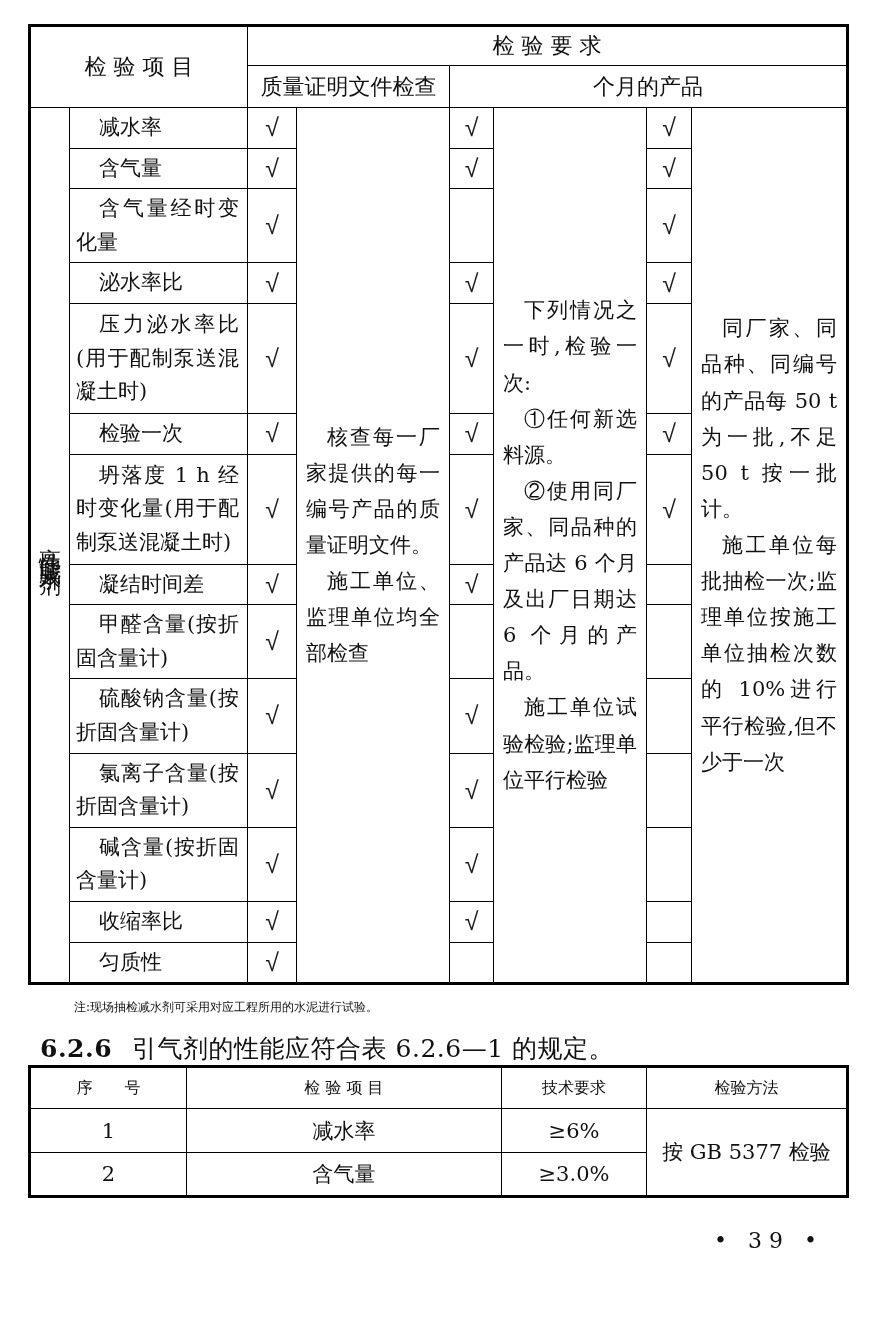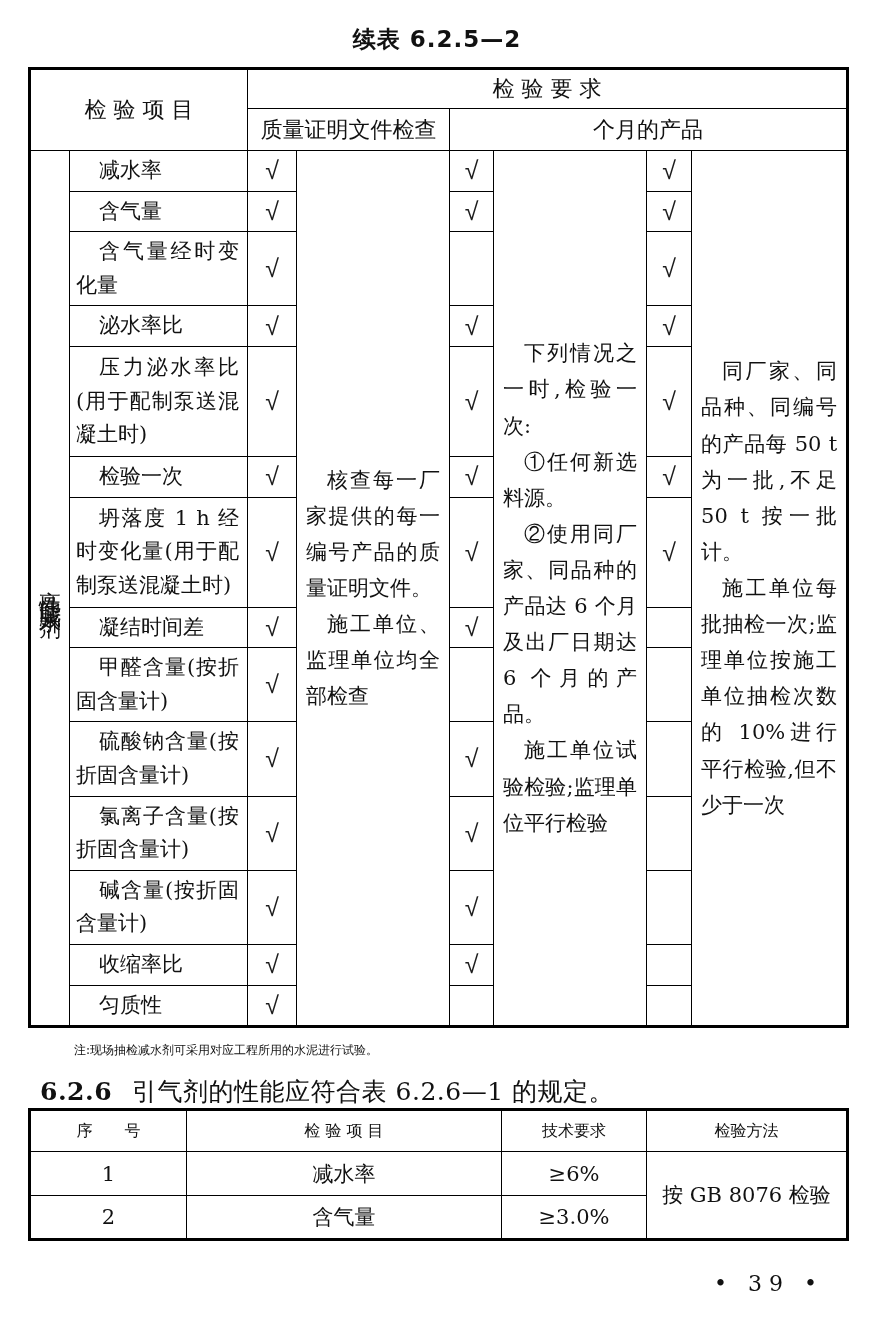--- a/index.html
+++ b/index.html
@@ -82,21 +82,20 @@
     padding-right: 22px;
     font-size: 22px;
     letter-spacing: 7px;
   }
 </style>
 </head>
 <body>
 
 <div class="page">
 
-  <div class="doc-title">续表 6.2.5—2</div>
 
   <table class="t1">
     <colgroup>
       <col style="width:40px">
         <col style="width:178px">
         <col style="width:49px">
         <col style="width:153px">
       <col style="width:44px">
         <col style="width:153px">
         <col style="width:45px">
@@ -237,21 +236,21 @@
         <td>检 验 项 目</td>
         <td>技术要求</td>
         <td>检验方法</td>
       </tr>
     </thead>
     <tbody id="t2-body">
         <tr style="height: 44px;">
           <td class="">1</td>
           <td class="">减水率</td>
           <td class="">≥6%</td>
-          <td class="" rowspan="2">按 GB 8076 检验</td>
+          <td class="" rowspan="2">按 GB 5377 检验</td>
         </tr>
         <tr style="height: 44px;">
           <td class="">2</td>
           <td class="">含气量</td>
           <td class="">≥3.0%</td>
         </tr>
       </tbody>
   </table>
 
   <div class="pageno">• 39 •</div>

